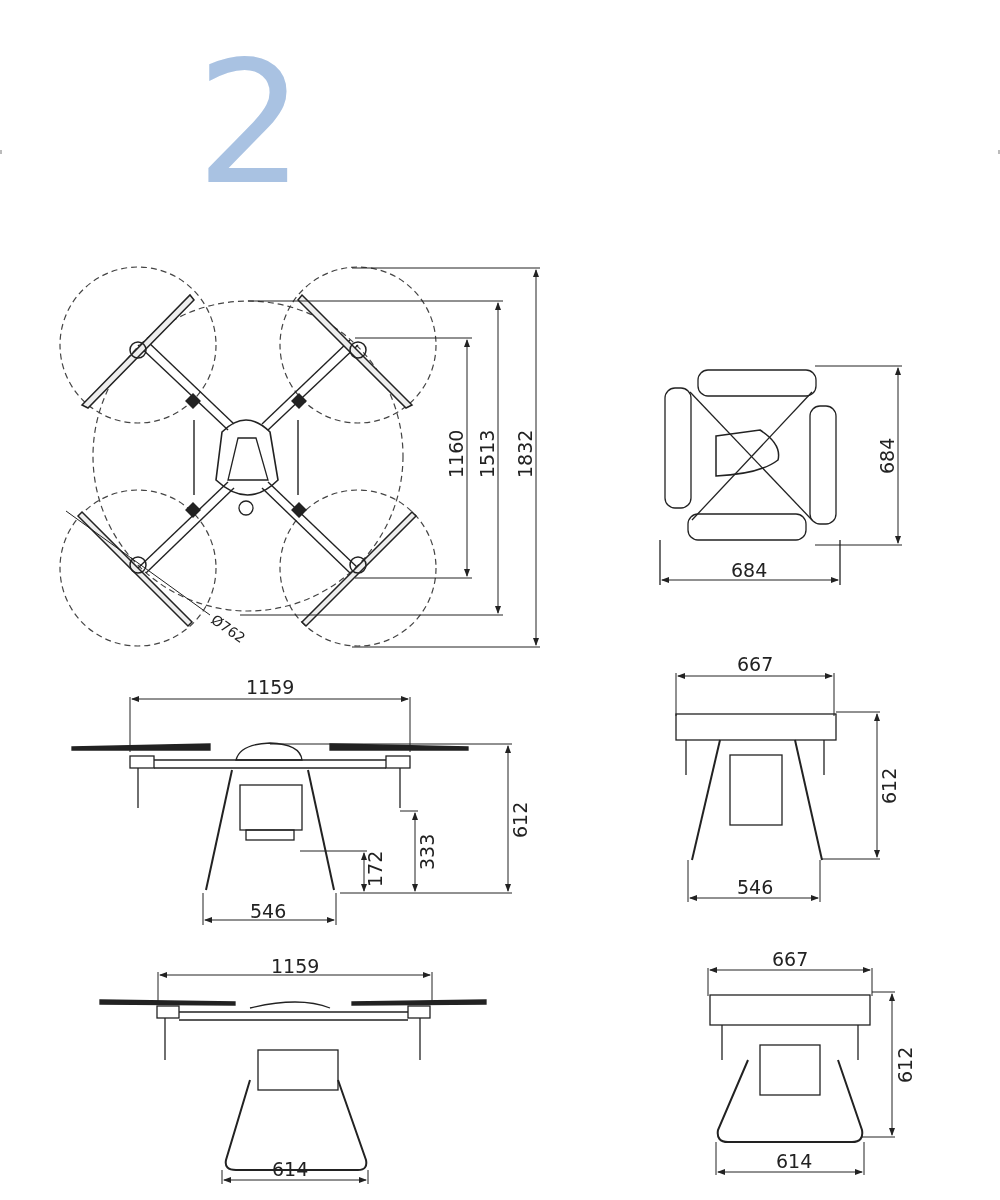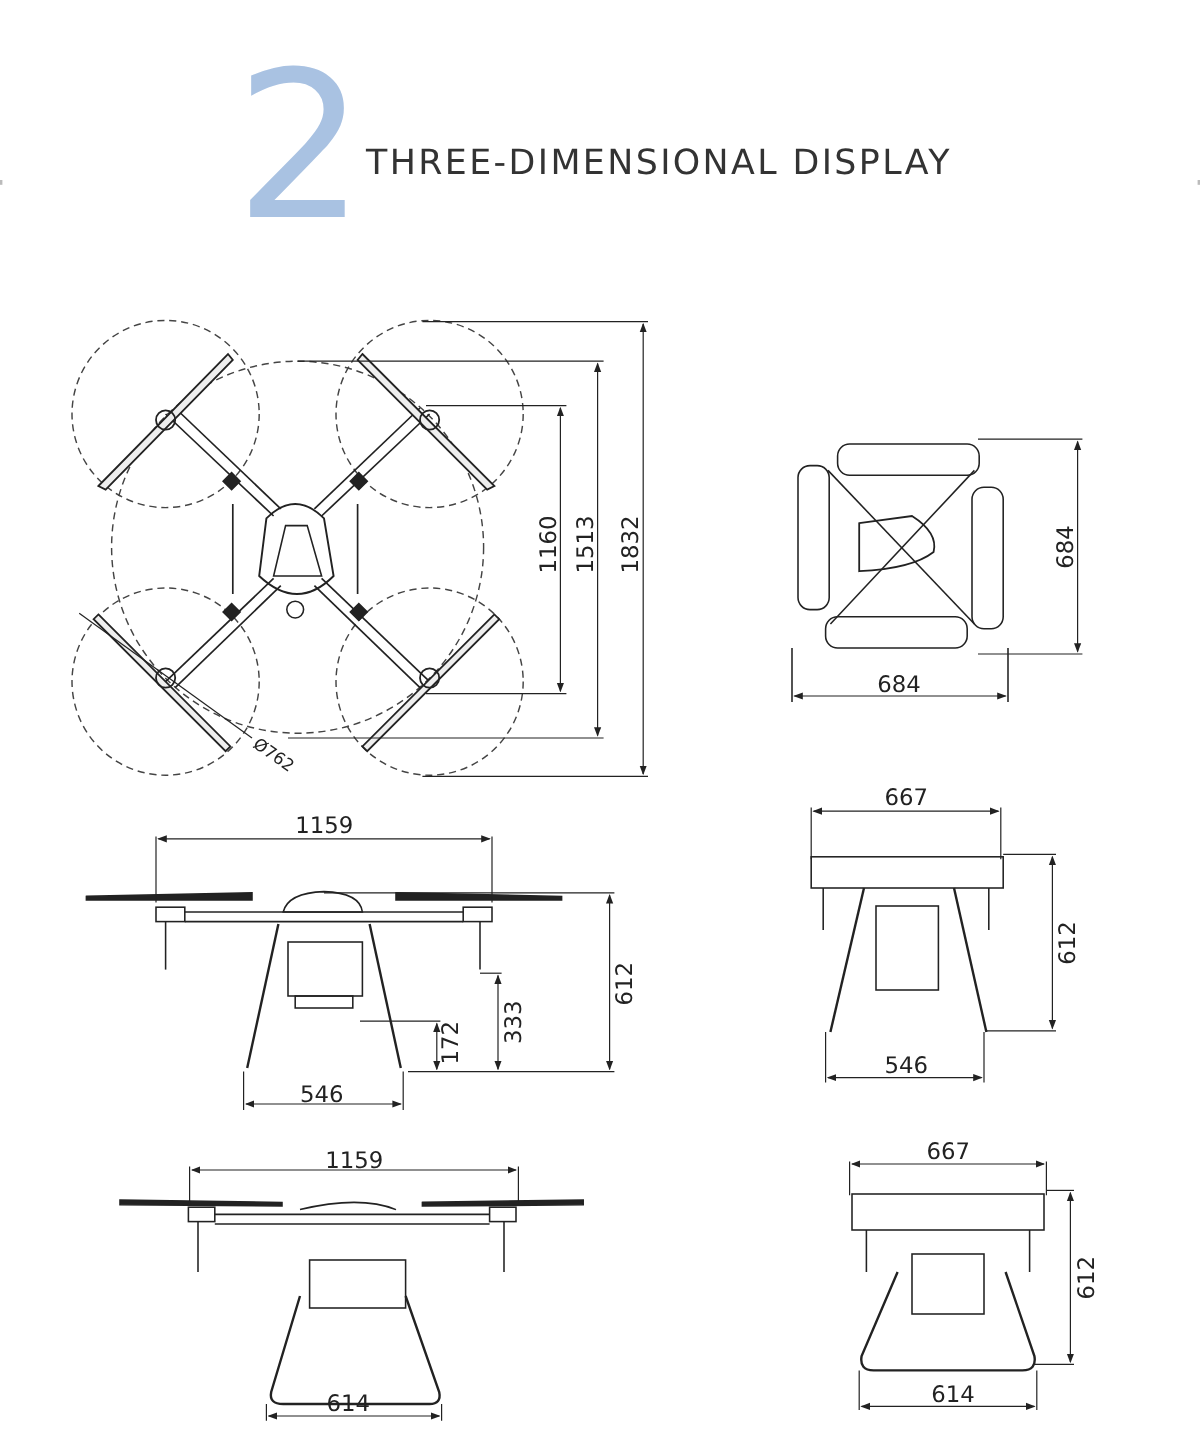--- a/index.html
+++ b/index.html
@@ -9,21 +9,20 @@
   .title { position:absolute; left:305px; top:118px; font-size:29px; letter-spacing:2px; color:#333; font-family:"DejaVu Sans", sans-serif; }
   .edge-mark { position:absolute; top:150px; width:2px; height:4px; background:#bbb; }
   svg { position:absolute; left:0; top:0; }
   .dim { font-family:"DejaVu Sans", sans-serif; font-size:19px; fill:#222; }
 </style>
 </head>
 <body>
 
 <div class="header">
   <div class="big-num">2</div>
-  <div class="title">THREE-DIMENSIONAL DISPLAY</div>
   <div class="edge-mark" style="left:0"></div>
   <div class="edge-mark" style="left:998px"></div>
 </div>
 
 <svg width="1000" height="1200" viewBox="0 0 1000 1200">
   <defs>
     <marker id="arr" markerWidth="8" markerHeight="8" refX="7" refY="4" orient="auto-start-reverse">
       <path d="M0,1 L8,4 L0,7 z" fill="#222"></path>
     </marker>
   </defs>

